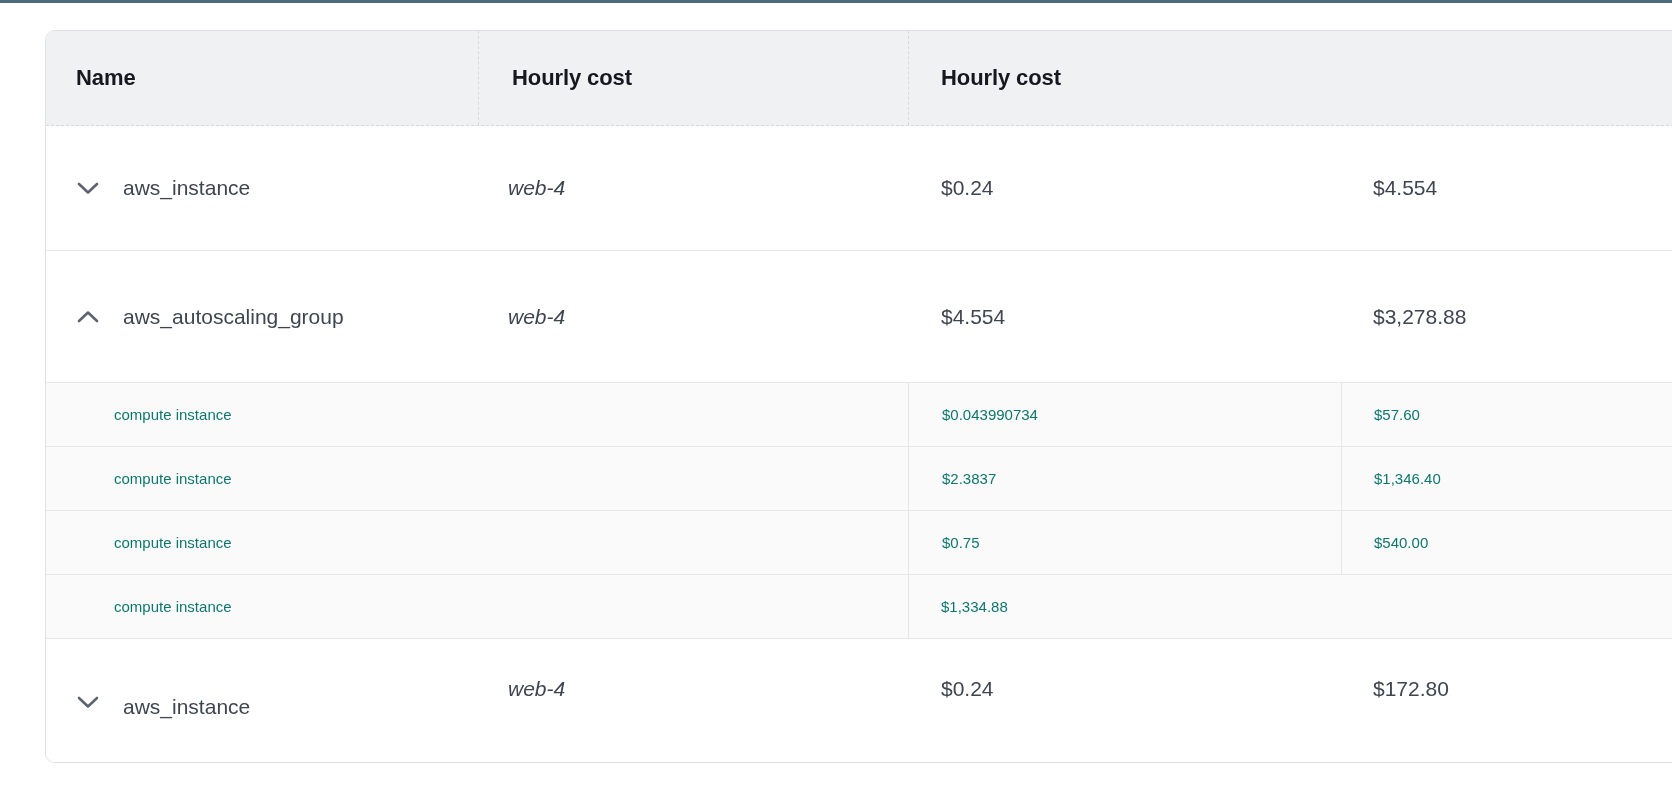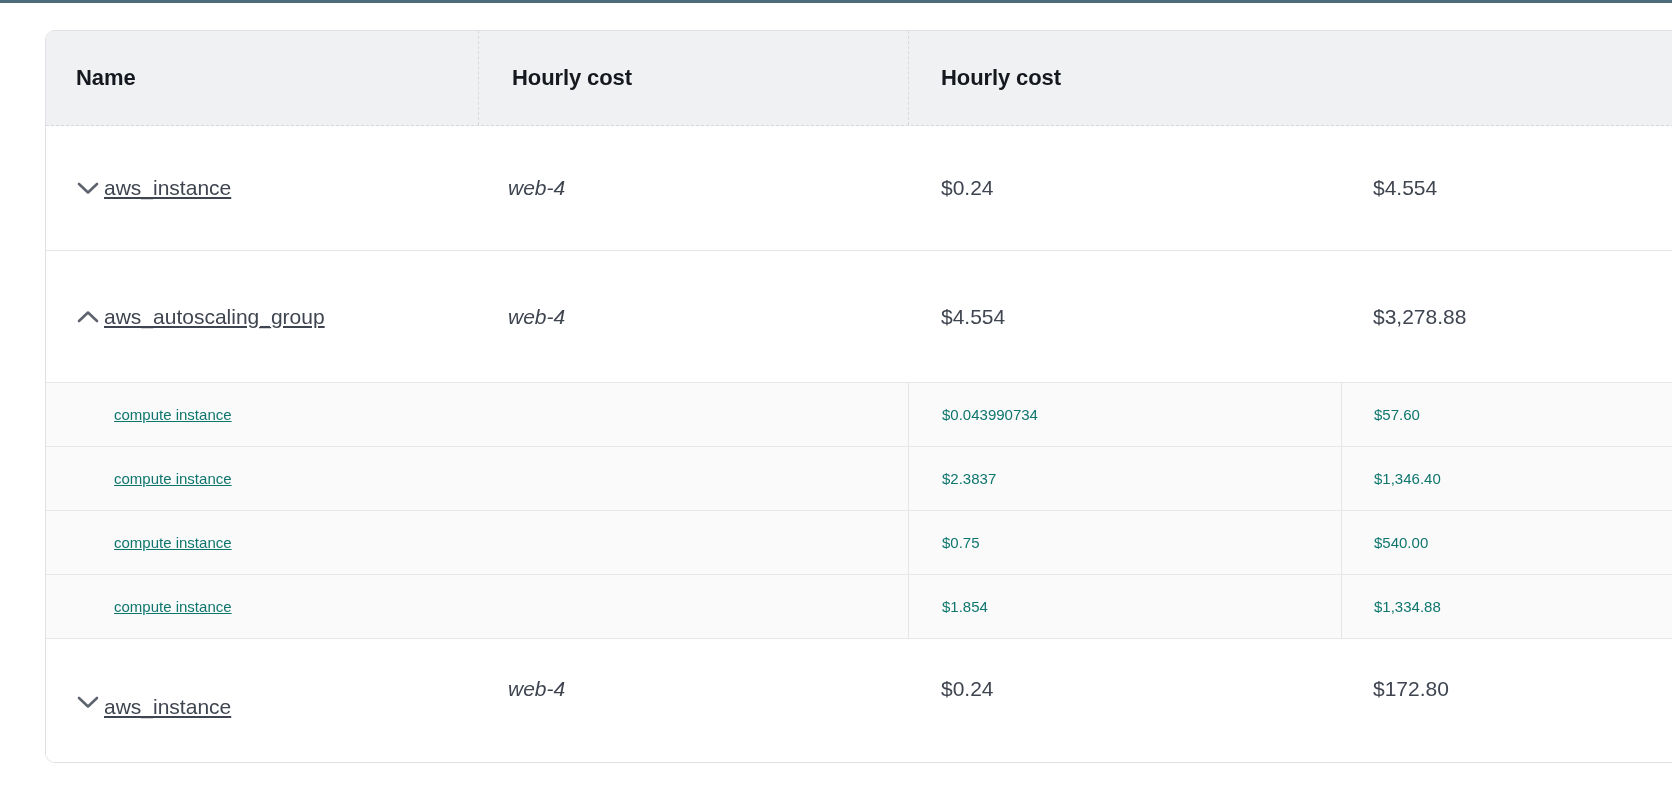--- a/index.html
+++ b/index.html
@@ -46,21 +46,21 @@
   .rrow .cell {
     display: flex; align-items: center;
     font-size: 21px; color: #3f4550;
   }
   .row-1 { height: 125px; border-bottom: 1px solid #e6e7e9; }
   .row-2 { height: 131px; }
   .row-7 { height: 124px; }
   .row-7 .cell { align-items: flex-start; padding-top: 38px; }
   .row-7 .cell.resources { padding-top: 56px; }
 
-  .cell.resources { padding-left: 31px; gap: 5px; text-decoration: underline; }
+  .cell.resources { padding-left: 31px; gap: 24px; }
   .cell.name      { padding-left: 30px; font-style: italic; }
   .cell.hourly    { padding-left: 33px; }
   .cell.monthly   { padding-left: 32px; }
 
   .srow {
     height: 64px;
     background: #fafafa;
     border-top: 1px solid #e6e7e9;
   }
   .srow .cell {
@@ -139,21 +139,20 @@
   </div>
   <div class="trow srow">
     <div class="cell resources">compute instance</div>
     <div class="cell name"></div>
     <div class="cell hourly">$0.75</div>
     <div class="cell monthly">$540.00</div>
   </div>
   <div class="trow srow">
     <div class="cell resources">compute instance</div>
     <div class="cell name"></div>
-    <div class="cell hourly">$1.854</div>
     <div class="cell monthly">$1,334.88</div>
   </div>
 
   <div class="trow rrow row-7">
     <div class="cell resources">
       <button class="chev-btn">
         <svg class="icon-svg" width="22" height="13" viewBox="0 0 22 13" fill="none">
           <path d="M2 2 L11 10.5 L20 2" stroke="#5d6470" stroke-width="2.6" stroke-linecap="round" stroke-linejoin="round"></path>
         </svg>
       </button>

